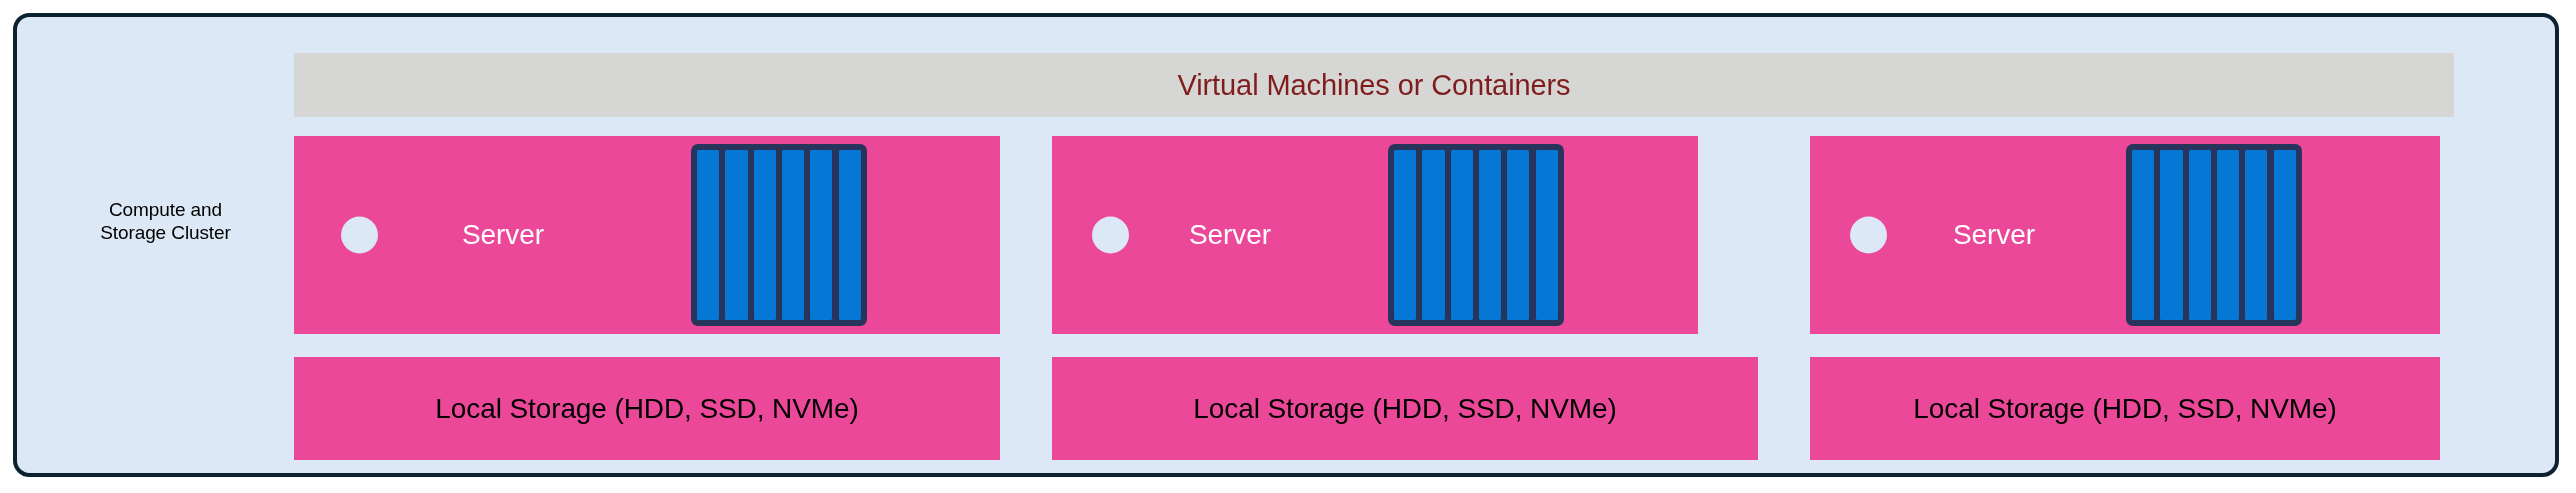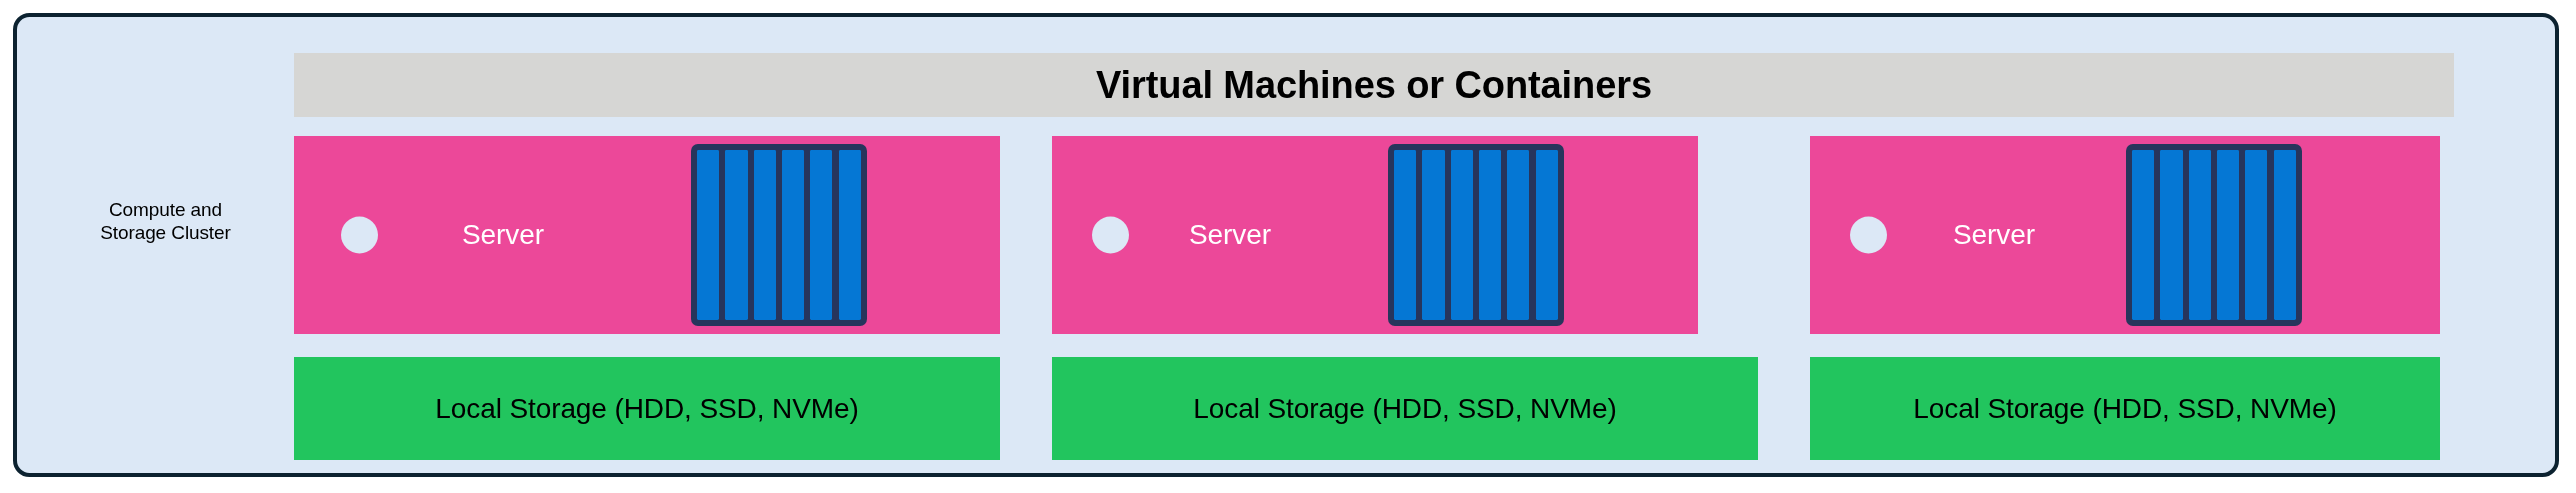--- a/index.html
+++ b/index.html
@@ -55,23 +55,23 @@
     left: 277px;
     top: 36px;
     width: 2160px;
     height: 64px;
     background: #d6d6d4;
     display: flex;
     align-items: center;
     justify-content: center;
   }
   .vm-banner-text {
-    font-size: 38px;
-    font-weight: bold;
-    color: #000000;
+    font-size: 29px;
+    font-weight: normal;
+    color: #7f1d1d;
     letter-spacing: -0.1px;
     white-space: nowrap;
   }
 
   
   .node {
     position: absolute;
     top: 119px;
   }
   .node-1 { left: 277px;  width: 706px; }
@@ -145,21 +145,21 @@
     flex: 1 1 0;
     background: #0577d4;
     border-radius: 1.4px;
   }
 
   
   .storage-bar {
     position: absolute;
     top: 221px;
     height: 103px;
-    background: #22c55e;
+    background: #ec4899;
     display: flex;
     align-items: center;
     justify-content: center;
     box-sizing: border-box;
   }
   .storage-text {
     font-size: 28px;
     color: #000000;
     font-weight: 400;
     white-space: nowrap;

